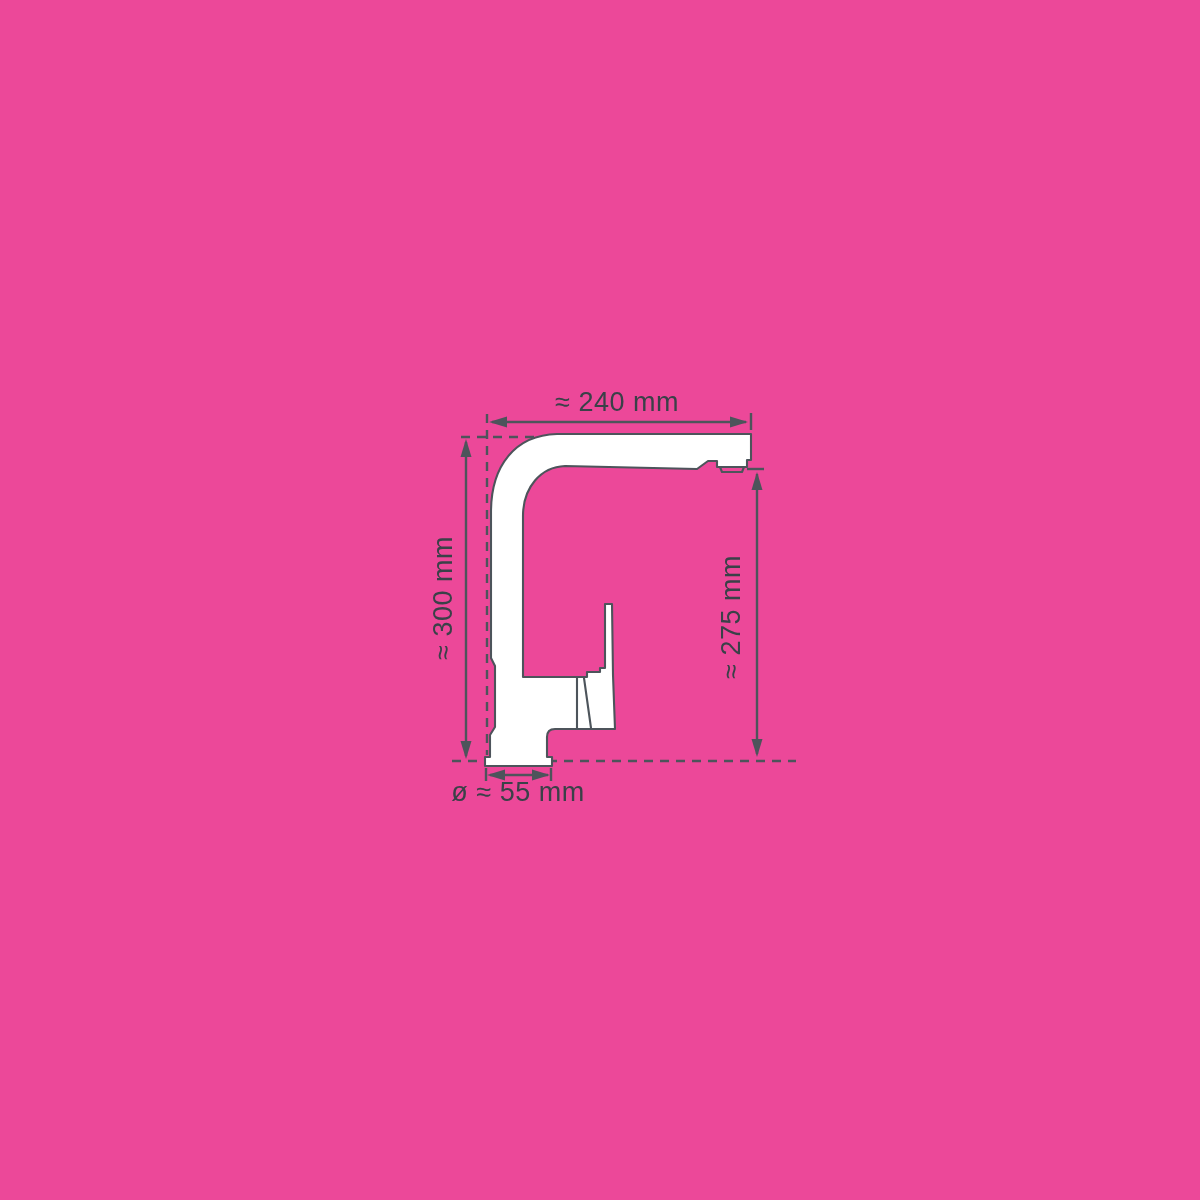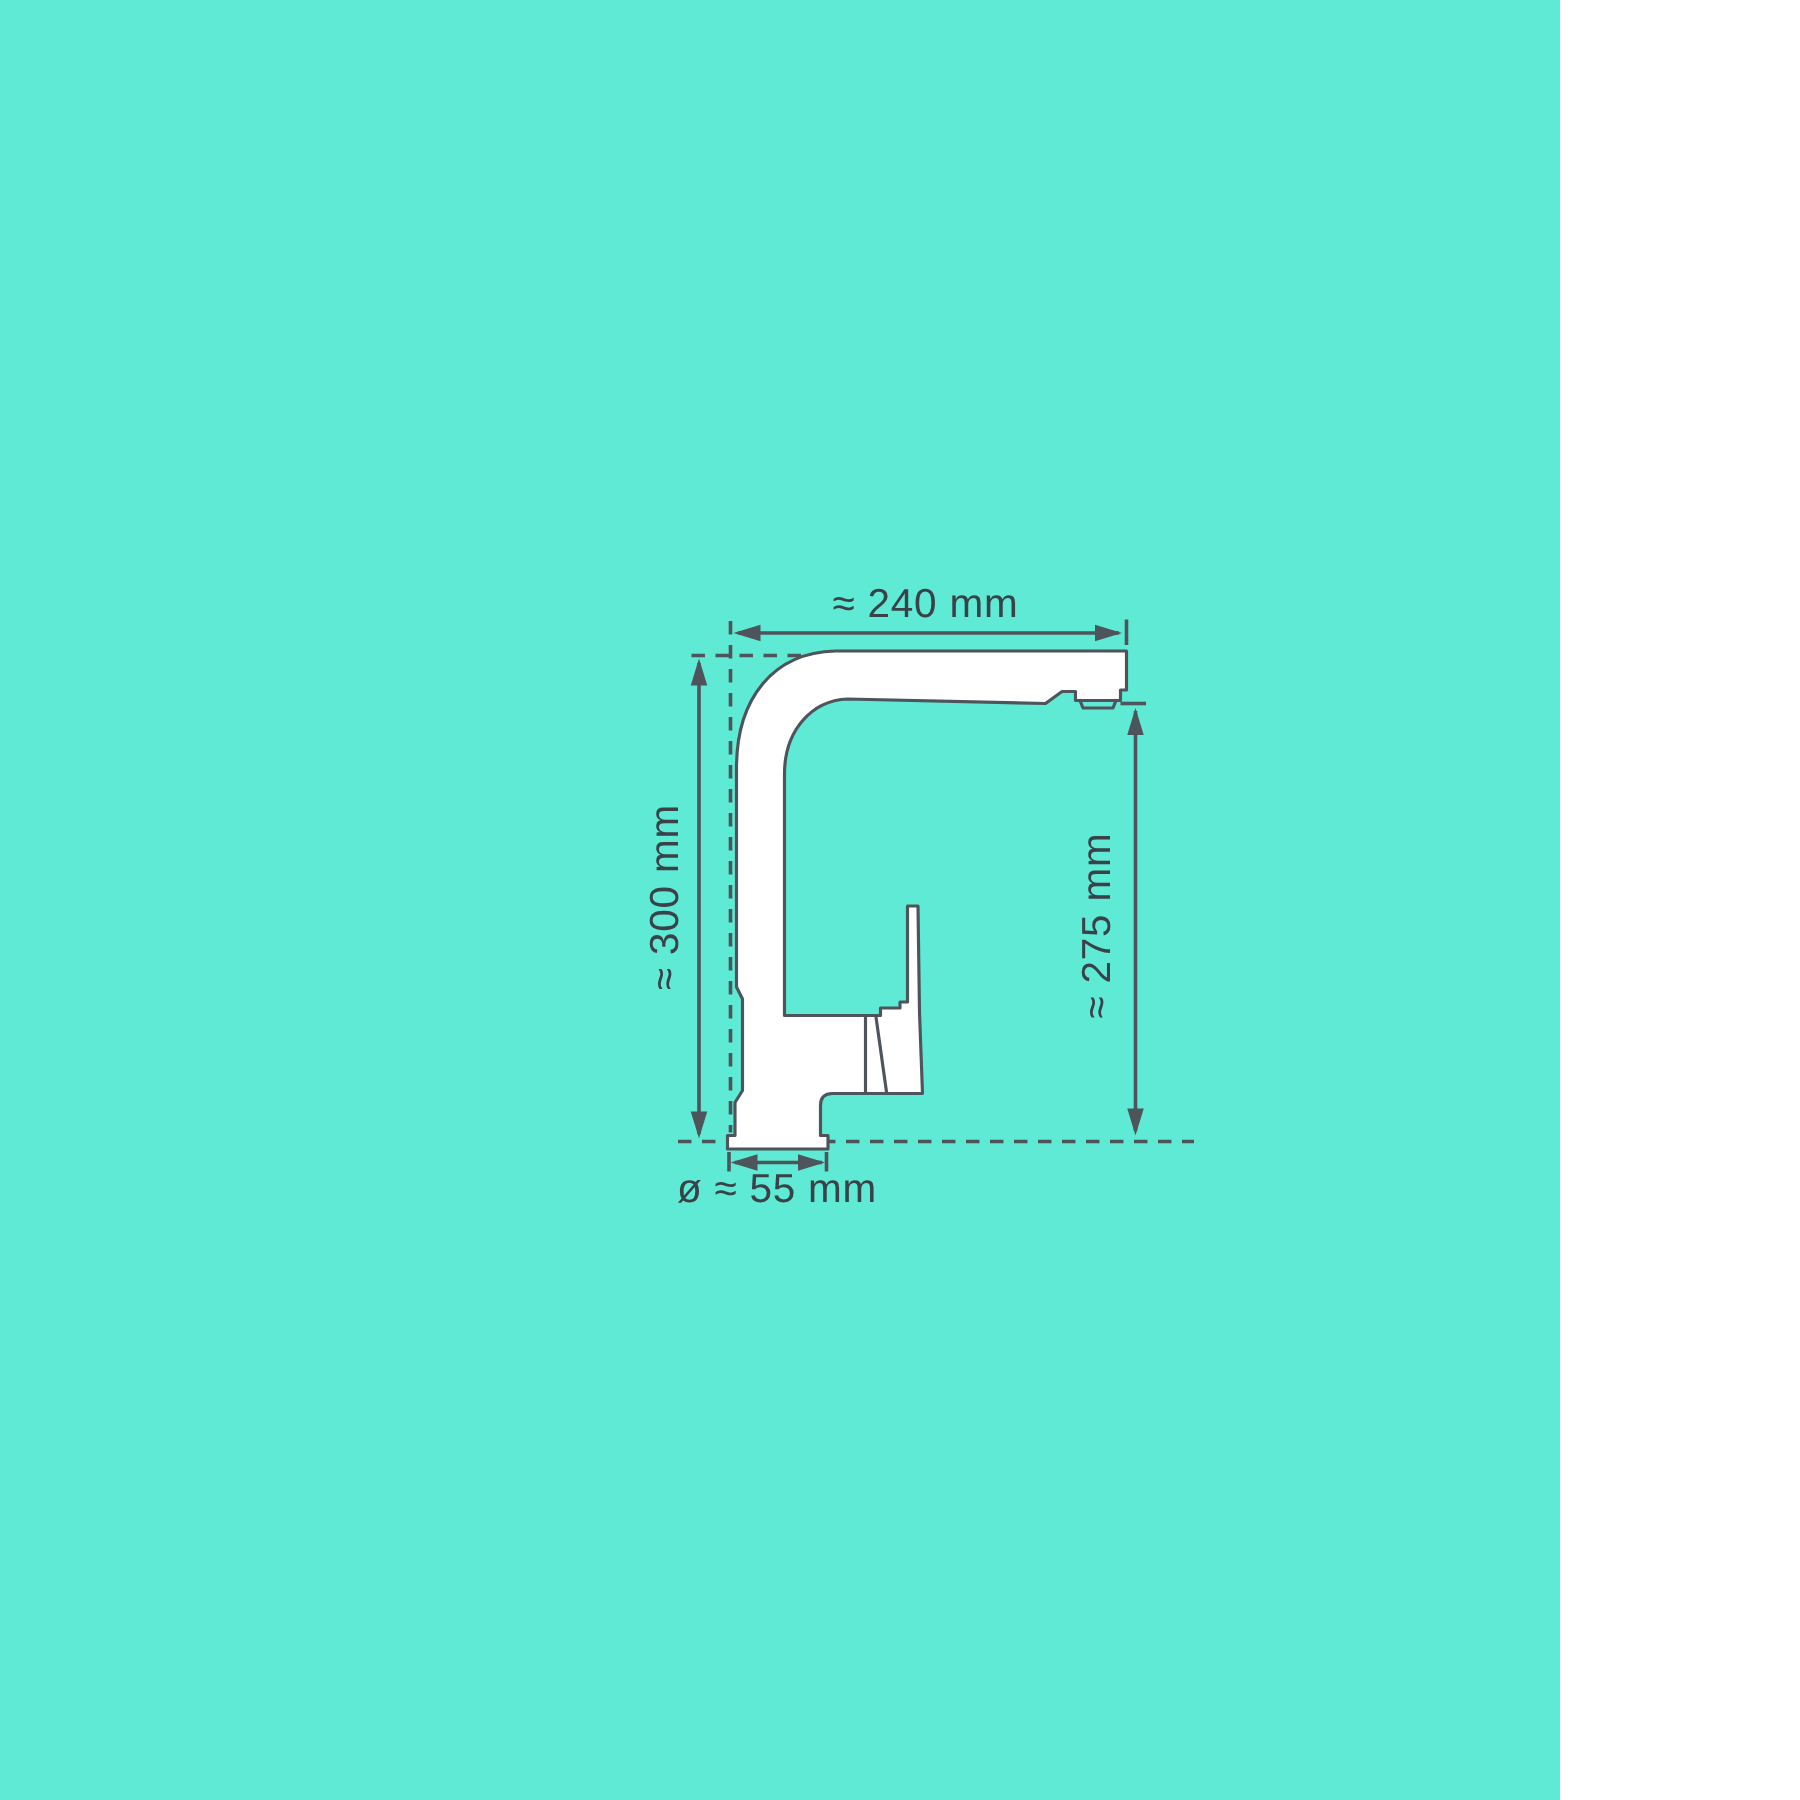--- a/index.html
+++ b/index.html
@@ -2,23 +2,23 @@
 <html><head>
 <meta charset="utf-8">
 <style>
   html, body {
     margin: 0;
     padding: 0;
     background: #ffffff;
   }
   .canvas {
     position: relative;
-    width: 1040px;
+    width: 1200px;
     height: 1200px;
-    background: #5eead4;
+    background: #ec4899;
     overflow: hidden;
   }
   .canvas svg {
     display: block;
     width: 1200px;
     height: 1200px;
   }
   text {
     font-family: "Liberation Sans", "DejaVu Sans", sans-serif;
   }

